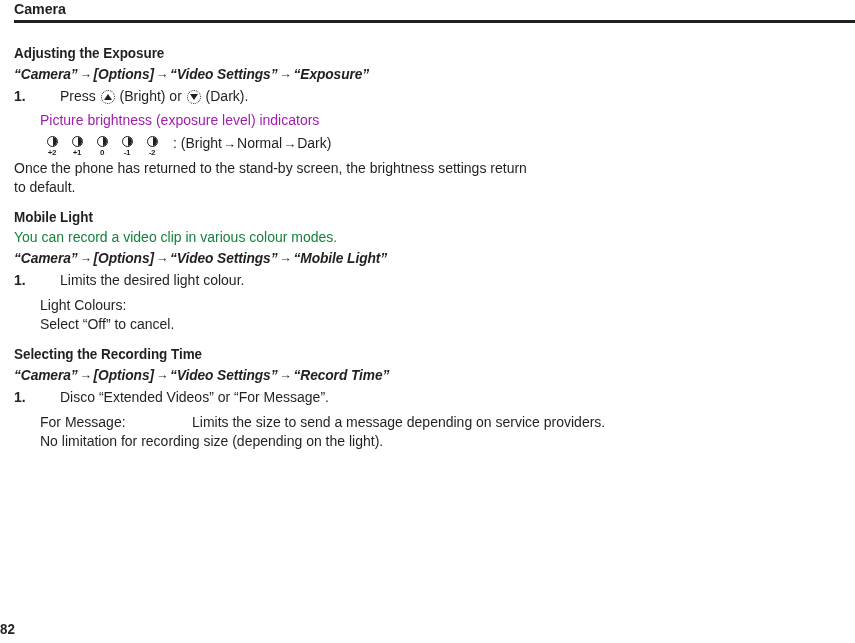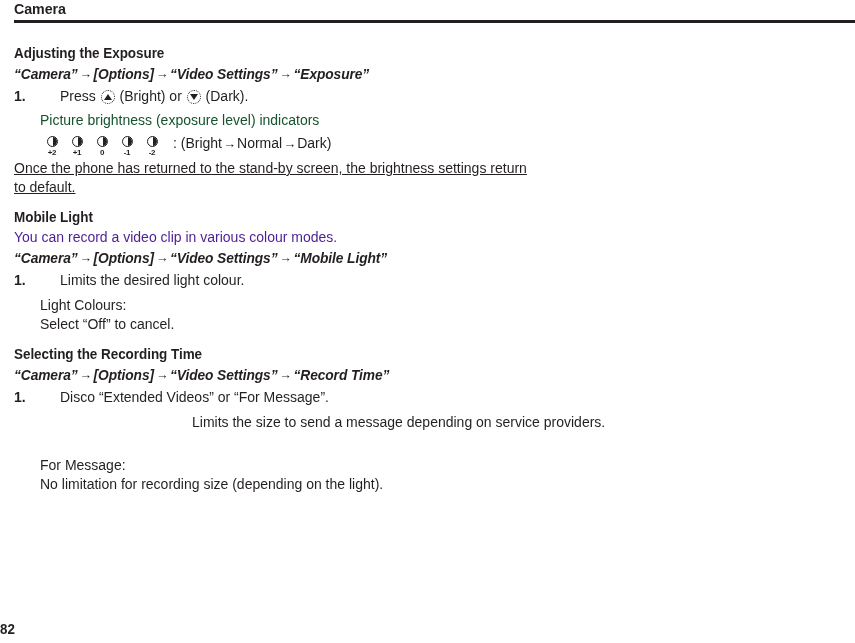--- a/index.html
+++ b/index.html
@@ -107,39 +107,38 @@
     white-space: nowrap;
     margin-left: 20px;
   }
 
   
   .sub-text {
     margin-left: 26px;
     font-size: 14px;
     line-height: 20px;
     margin-top: 4px;
-    color: #14532d;
+    color: #a21caf;
     white-space: nowrap;
   }
 
   
   .para {
     font-size: 14px;
     line-height: 19px;
     margin-top: 2px;
     color: #231f20;
     width: 520px;
-    text-decoration: underline;
   }
 
   .lead-text {
     font-size: 14px;
     line-height: 19px;
     margin-top: 1px;
-    color: #4c1d95;
+    color: #15803d;
     white-space: nowrap;
   }
 
   
   .icon-row {
     margin-left: 26px;
     margin-top: 6px;
     display: flex;
     align-items: flex-start;
     font-size: 14px;
@@ -217,21 +216,21 @@
 
   
   .defrow {
     margin-left: 26px;
     font-size: 14px;
     line-height: 19px;
     display: flex;
     white-space: nowrap;
   }
   .defrow .term { width: 82px; flex: 0 0 82px; }
-  .defrow.wide .term { width: 152px; flex: 0 0 152px; margin-top: 43px; }
+  .defrow.wide .term { width: 152px; flex: 0 0 152px; }
   .defrow .desc { flex: 1 1 auto; }
 
   .gap-sm { height: 6px; }
   .gap-md { height: 11px; }
 
   
   .folio {
     position: absolute;
     left: 0px;
     bottom: 6px;

